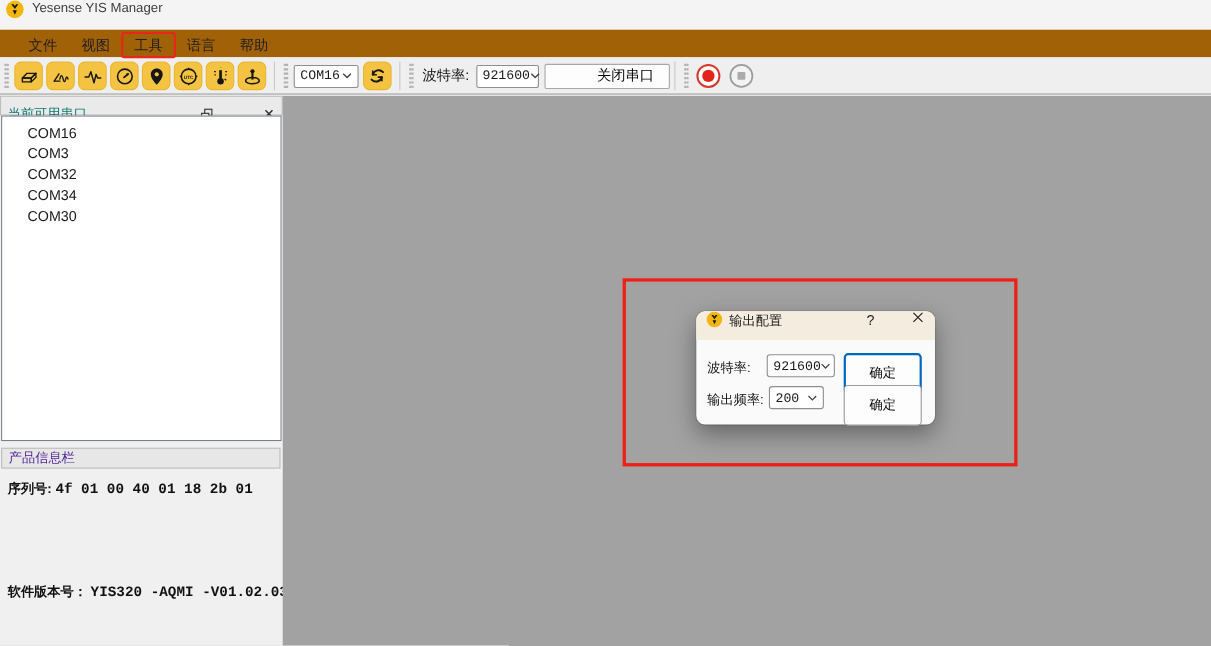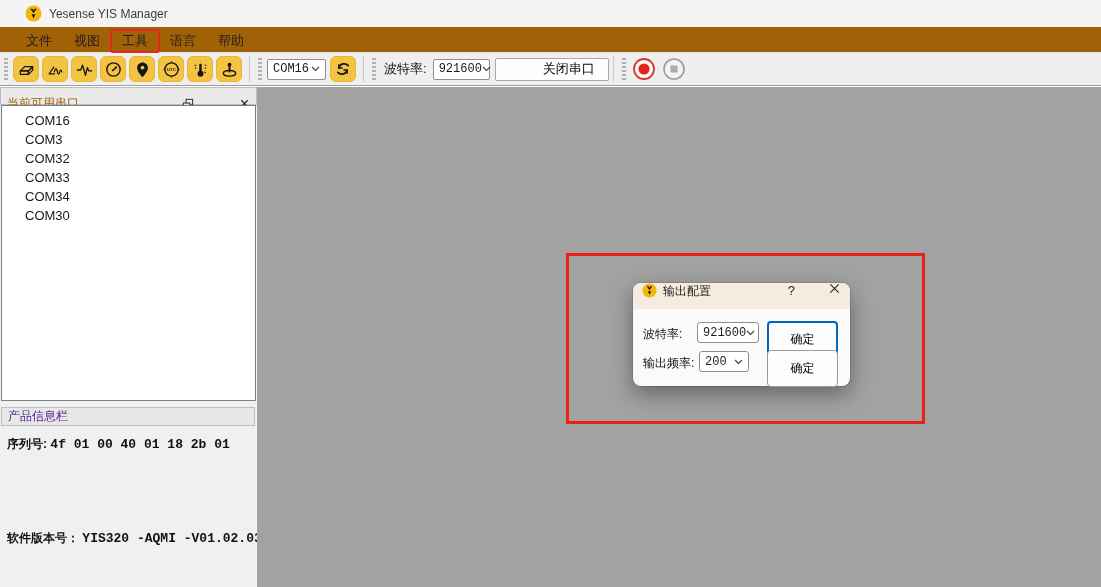--- a/index.html
+++ b/index.html
@@ -1,21 +1,21 @@
 <!DOCTYPE html>
 <html><head>
 <meta charset="utf-8">
 <style>
   * { box-sizing: border-box; margin: 0; padding: 0; }
   body { font-family: "Liberation Sans", sans-serif; background:#d0d0d0; }
   .window { position:relative; width:1101px; height:587px; background:#ffffff; overflow:hidden;
             font-family:"Liberation Sans", sans-serif; color:#1a1a1a; }
 
   
-  .titlebar { height:27px; background:#f4f4f4; display:flex; align-items:center; padding-left:25px; gap:7px; }
+  .titlebar { height:27px; background:#f4f4f4; display:flex; padding-left:5px; gap:7px; }
   .title-text { font-size:12px; color:#3c3c3c; }
 
   
   .menubar { height:25px; background:#a16207; display:flex; align-items:flex-end; font-size:13px; color:#1f1f1f; padding-left:15px; }
   .menu-item { padding:2px 11px; line-height:18px; position:relative; cursor:default; }
   .menu-item.highlighted { outline:2px solid #e8271a; outline-offset:-1px; border-radius:2px; }
 
   
   .toolbar { height:34px; background:#efefef; border-top:1px solid #e4e4e4; border-bottom:1px solid #9d9d9d;
              display:flex; align-items:center; padding-left:2px; }
@@ -33,21 +33,21 @@
   .close-port-btn { height:23px; padding:0 13px; background:#fdfdfd; border:1px solid #a8a8a8; border-radius:2px;
                     font-size:13px; font-family:"Liberation Sans",sans-serif; cursor:pointer; flex:none; }
   .round-btn { width:26px; height:26px; background:transparent; border:none; margin-right:4px;
                display:flex; align-items:center; justify-content:center; cursor:pointer; flex:none; }
 
   
   .content { position:absolute; top:87px; left:0; width:1101px; height:500px; display:flex; }
 
   .left-panel { width:257px; background:#f0f0f0; position:relative; flex:none; }
   .dock-header { height:18px; background:#eaeaea; border:1px solid #bdbdbd; display:flex; align-items:center;
-                 font-size:12px; padding:15px 3px 0 6px; color:#a16207;gap:40px; }
+                 font-size:12px; padding:15px 3px 0 6px; color:#0f766e;gap:40px; }
   .dock-header-title { flex:1; }
   .dock-icon { width:17px; height:15px; display:flex; align-items:center; justify-content:center; cursor:pointer; }
   .port-list { position:absolute; top:18px; left:1px; width:255px; height:296px; background:#ffffff;
                border:1px solid #7a8089; padding-top:5px; font-size:13px; overflow:hidden; }
   .port-item { height:19px; line-height:19px; padding-left:23px; cursor:pointer; }
   .product-header { position:absolute; top:320px; left:1px; width:254px; height:19px; background:#e7e7e7;
                     border:1px solid #bdbdbd; font-size:12px; line-height:17px; padding-left:6px; color:#4c1d95; }
   .info-row { position:absolute; left:7px; font-size:12px; color:#111; white-space:nowrap;font-weight:bold; }
   .info-row .mono { font-family:"Liberation Mono", monospace; font-size:13px; }
   .serial-row { top:349px; }
@@ -246,21 +246,20 @@
           <svg width="11" height="11" viewBox="0 0 12 12" stroke="#333" stroke-width="1.5">
               <path d="M2.5 2.5 L9.5 9.5 M9.5 2.5 L2.5 9.5"></path>
             </svg>
         </span>
       </div>
 
       <div class="port-list">
         <div class="port-item">COM16</div>
         <div class="port-item">COM3</div>
         <div class="port-item">COM32</div>
-        <div class="port-item">COM33</div>
         <div class="port-item">COM34</div>
         <div class="port-item">COM30</div>
       </div>
 
       <div class="product-header">产品信息栏</div>
 
       <div class="info-row serial-row">
         <span>序列号:</span>
         <span class="mono">4f 01 00 40 01 18 2b 01</span>
       </div>

